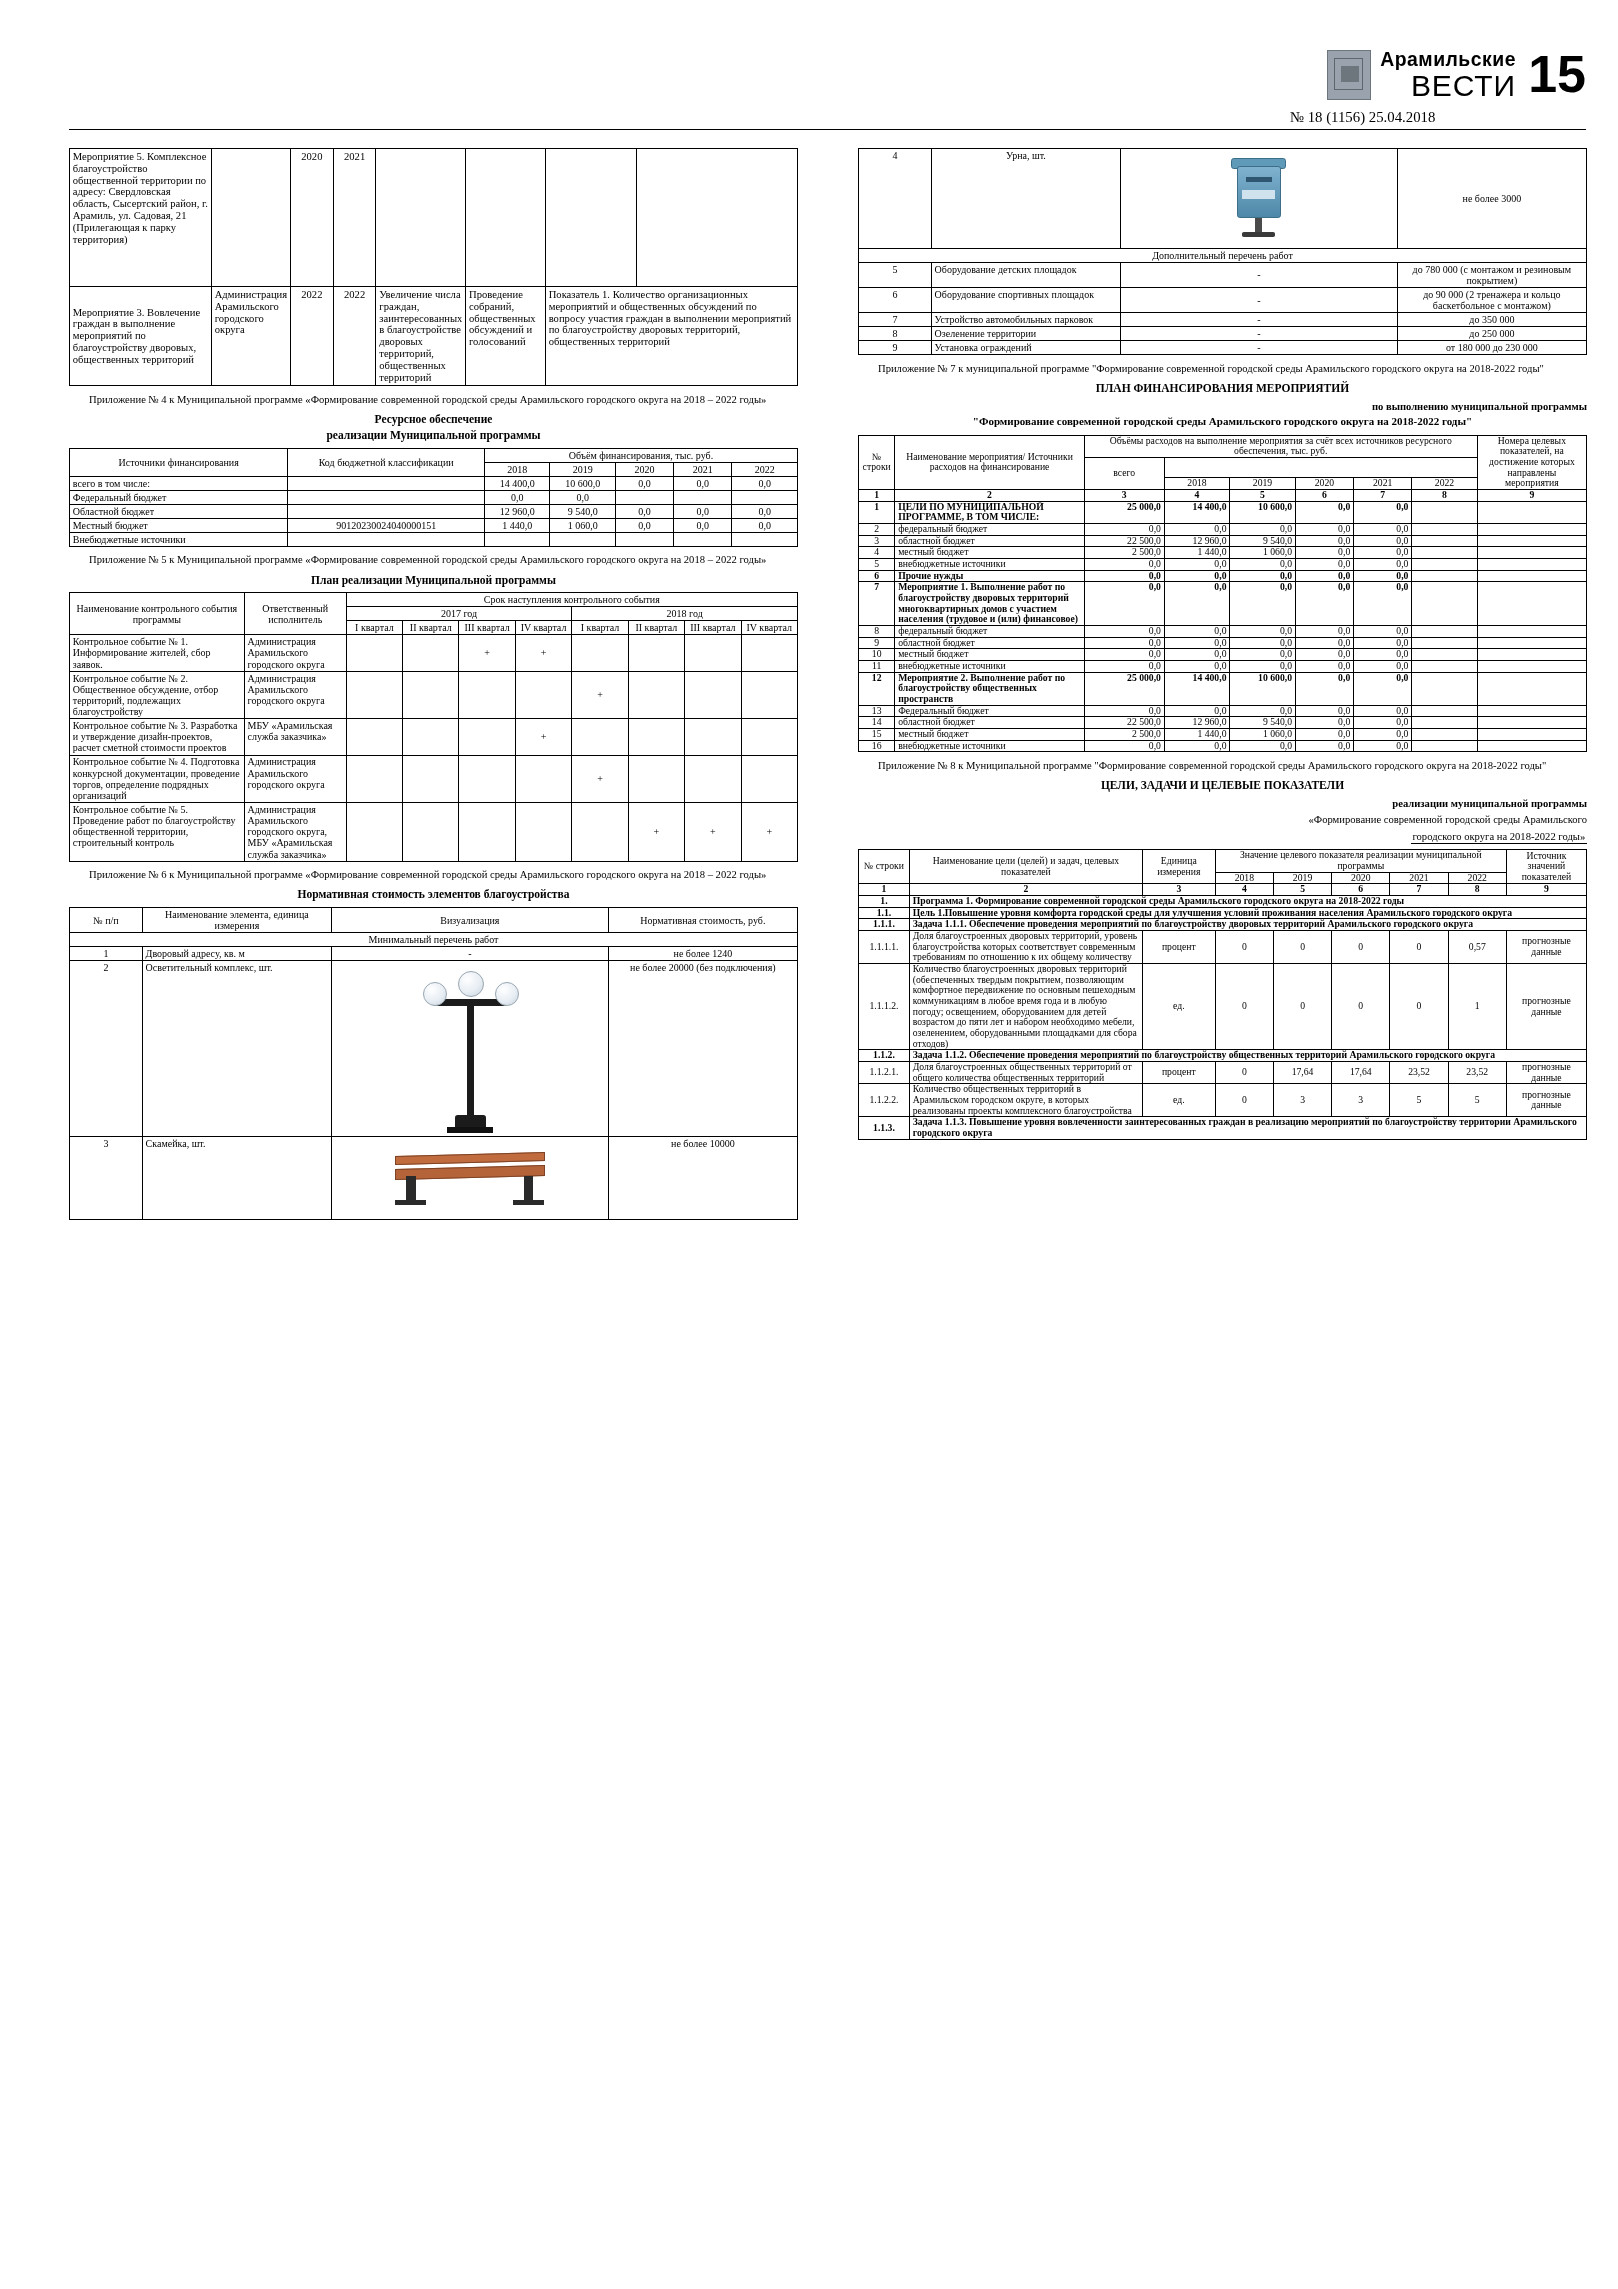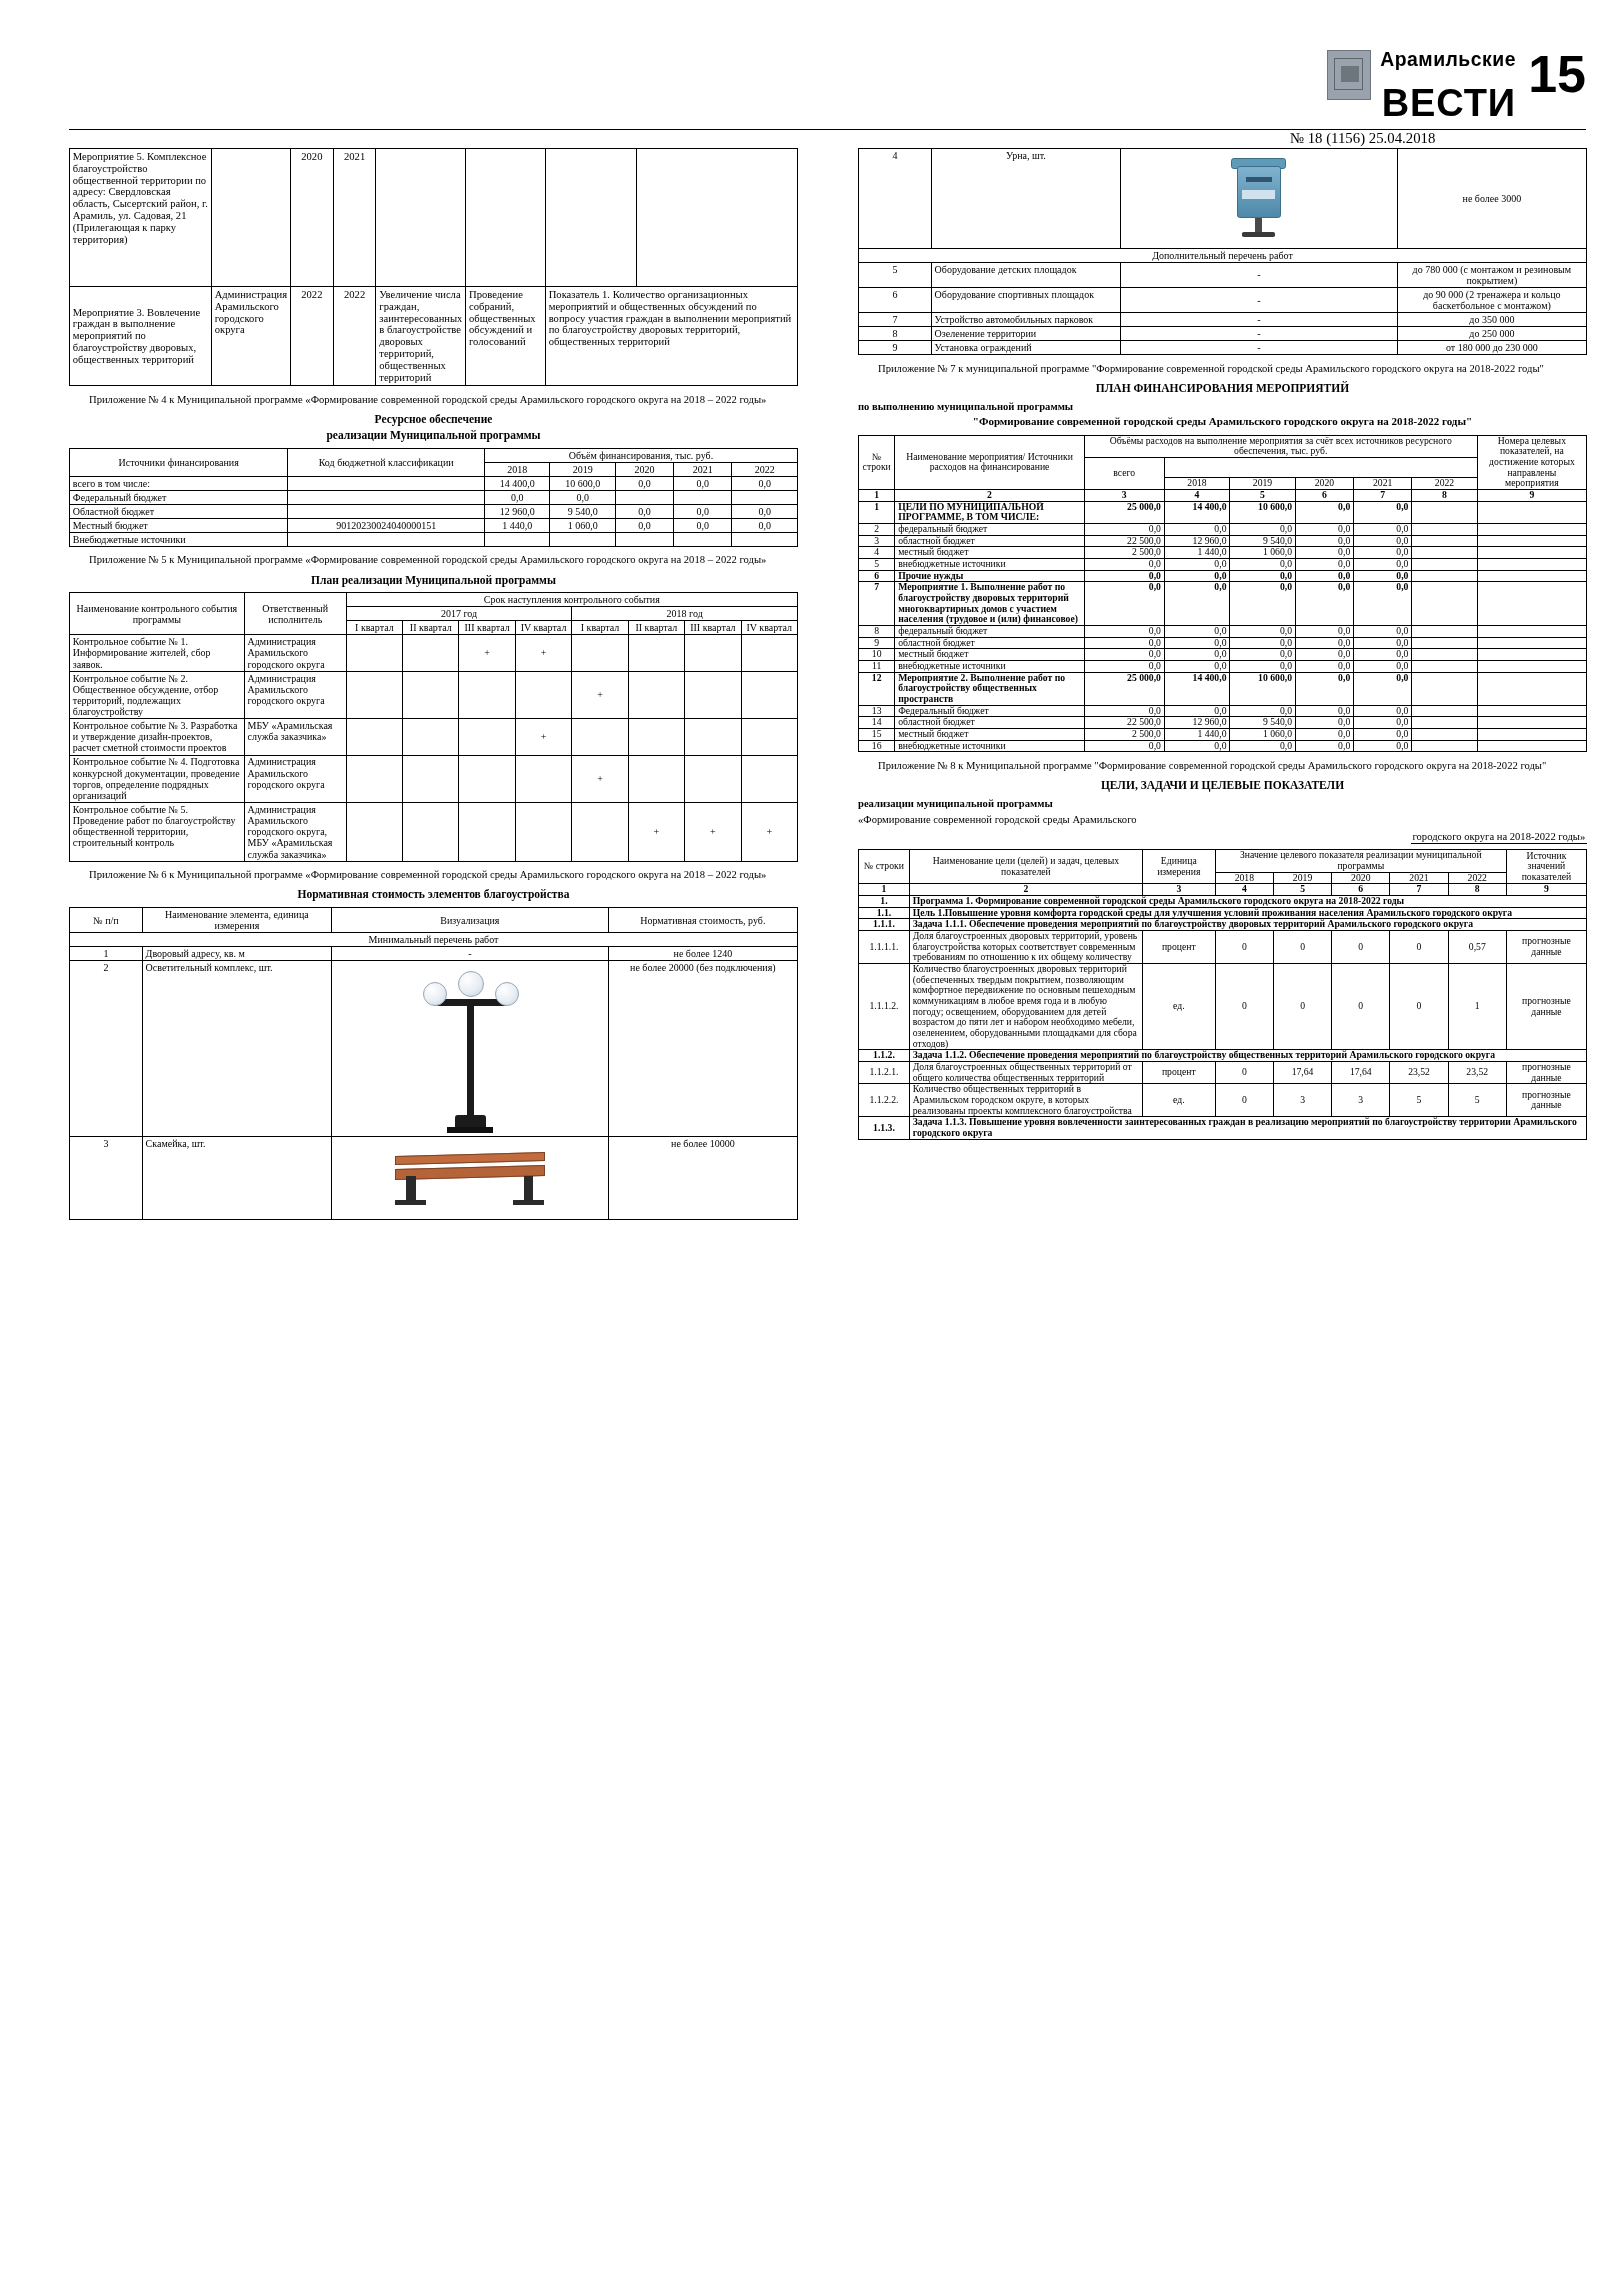--- a/index.html
+++ b/index.html
@@ -29,21 +29,21 @@
   .logo-crest:before{
     content:""; position:absolute; left:6.5px; top:7.4px; right:6.5px; bottom:9.2px;
     border:0.9px solid #5d656d;
   }
   .logo-crest:after{
     content:""; position:absolute; left:13px; top:14.8px; width:18.5px; height:16.6px;
     background:#6d757d;
   }
   .logo-names { line-height:1; }
   .logo-line1 { font-family:"Liberation Sans", sans-serif; font-size:19.4px; font-weight:700; letter-spacing:0.5px;}
-  .logo-line2 { font-family:"Liberation Sans", sans-serif; font-size:38px; font-weight:700; letter-spacing:0.9px; margin-top:15px;}
+  .logo-line2 { font-family:"Liberation Sans", sans-serif; font-size:30px; font-weight:400; letter-spacing:0.9px; margin-top:2px;}
   .issue { font-family:"Liberation Serif", serif; font-size:14.8px; margin-top:7.4px; text-align:center; padding-right:1.8px;}
   .page-num {
     position:absolute; right:33px; top:44px;
     font-family:"Liberation Sans", sans-serif;
     font-size:52px; font-weight:700;
   }
   .rule { position:absolute; left:69px; right:33px; top:129px; border-top:0.9px solid #000; }
 
   
   .cols { position:absolute; left:69px; top:148px; width:1518px; }
@@ -57,21 +57,21 @@
   .r { text-align:right; }
   .b { font-weight:700; }
   .mid { vertical-align:middle; }
 
   .cap {
     font-size:10.6px; text-align:justify; text-indent:20px;
     margin:7.4px 0 5.5px 0; line-height:1.2;
   }
   .h-c { text-align:center; font-weight:700; font-size:11.5px; line-height:1.25; margin:5.5px 0 5.5px; }
   .h-c2 { text-align:center; font-weight:700; font-size:11px; line-height:1.25; margin:3.7px 0 5.5px; }
-  .sub-c { text-align:left; font-size:10.6px; margin:1.8px 0 5.5px; }
+  .sub-c { text-align:right; font-size:10.6px; margin:1.8px 0 5.5px; }
   .sub-u { text-align:right; font-size:10.6px; margin:1.8px 0 7.4px; }
   .sub-u span { border-bottom:0.9px solid #000; padding:0 1.8px 0.9px; }
 
   
   .tight td { padding:0.9px 2.8px; font-size:10px; }
   .xtight td { padding:0px 2.8px; font-size:9.7px; line-height:1.1; }
 
   
   .img-cell { text-align:center; vertical-align:middle; }
   .lamp { display:inline-block; position:relative; width:138px; height:171px; }

